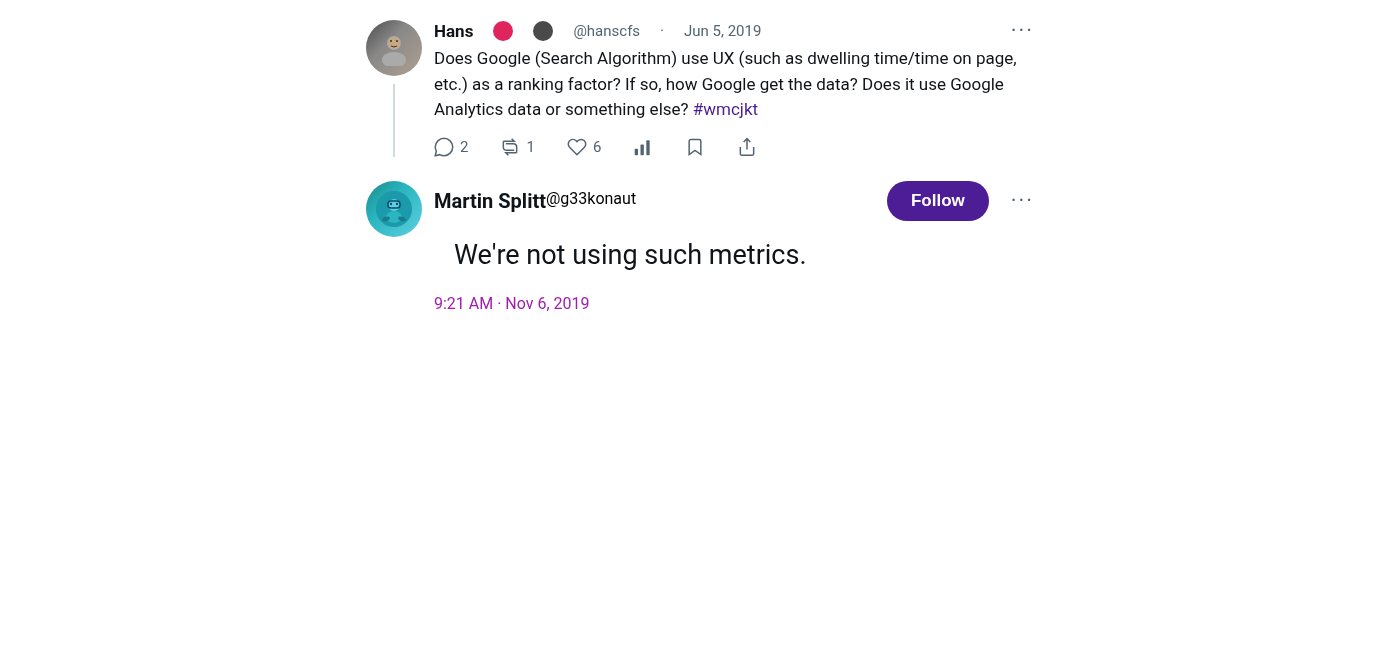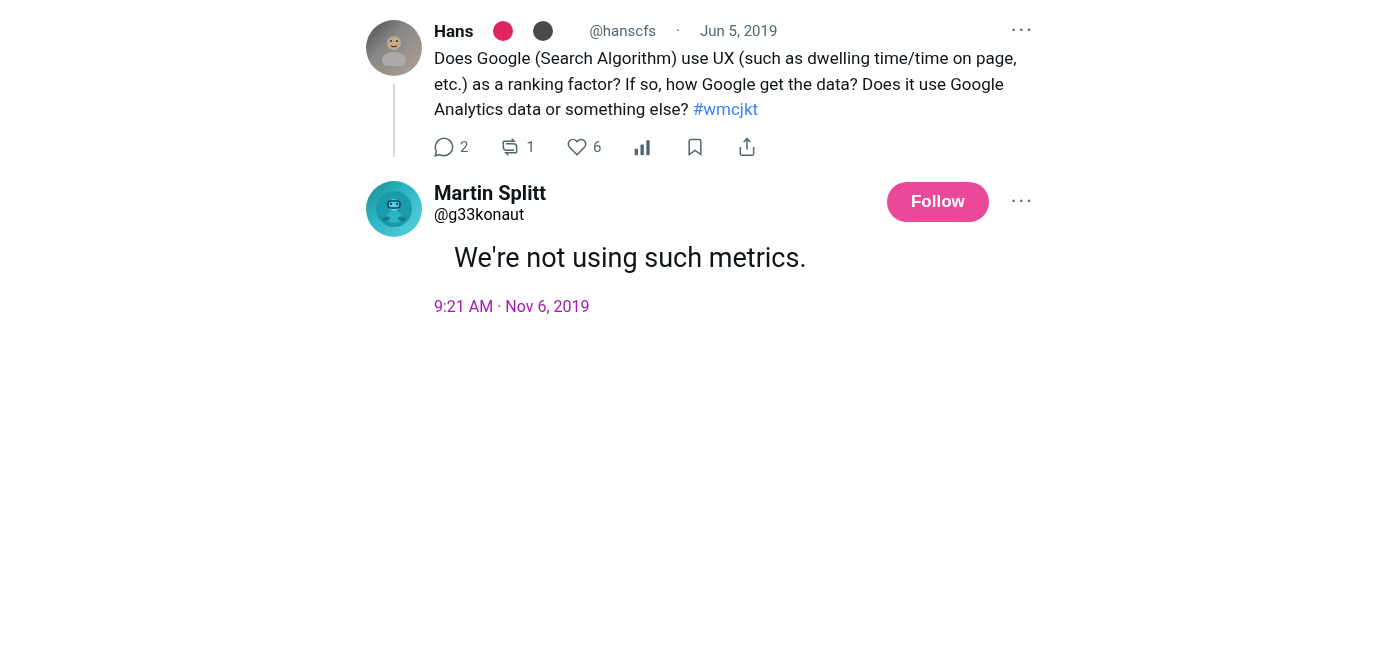--- a/index.html
+++ b/index.html
@@ -86,21 +86,20 @@
     .badge-dark {
       width: 20px;
       height: 20px;
       border-radius: 50%;
       background: #4a4a4a;
       display: inline-block;
     }
     .handle {
       color: #536471;
       font-size: 15px;
-      margin-left: 16px;
     }
     .dot {
       color: #536471;
       font-size: 15px;
     }
     .tweet-date {
       color: #536471;
       font-size: 15px;
     }
     .more-btn {
@@ -111,21 +110,21 @@
       letter-spacing: 2px;
       line-height: 1;
     }
     .tweet-text {
       font-size: 17px;
       line-height: 1.5;
       color: #0f1419;
       margin-bottom: 14px;
     }
     .hashtag {
-      color: #3b82f6;
+      color: #4c1d95;
     }
     .tweet-actions {
       display: flex;
       align-items: center;
       gap: 32px;
       color: #536471;
       font-size: 15px;
     }
     .action-item {
       display: flex;
@@ -147,33 +146,33 @@
       position: relative;
     }
     .reply-header-row {
       display: flex;
       align-items: center;
       justify-content: space-between;
       margin-bottom: 2px;
     }
     .reply-author-info {
       display: flex;
-      flex-direction: column;
+      flex-direction: row;
     }
     .reply-author-name {
       font-weight: 700;
       font-size: 20px;
       color: #0f1419;
     }
     .reply-handle {
       color: #000000;
       font-size: 16px;
     }
     .follow-btn {
-      background: #ec4899;
+      background: #4c1d95;
       color: #fff;
       border: none;
       border-radius: 9999px;
       font-weight: 700;
       font-size: 17px;
       padding: 10px 24px;
       cursor: pointer;
       margin-right: 12px;
     }
     .reply-header-actions {

